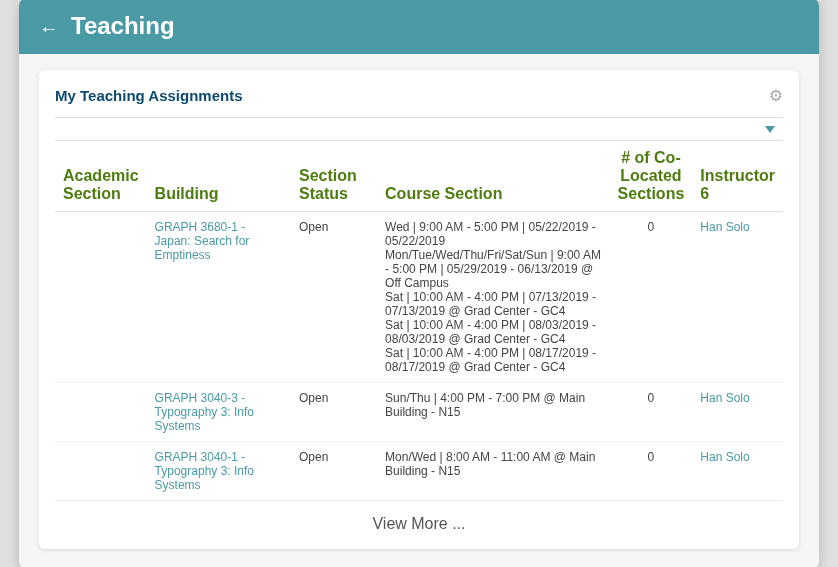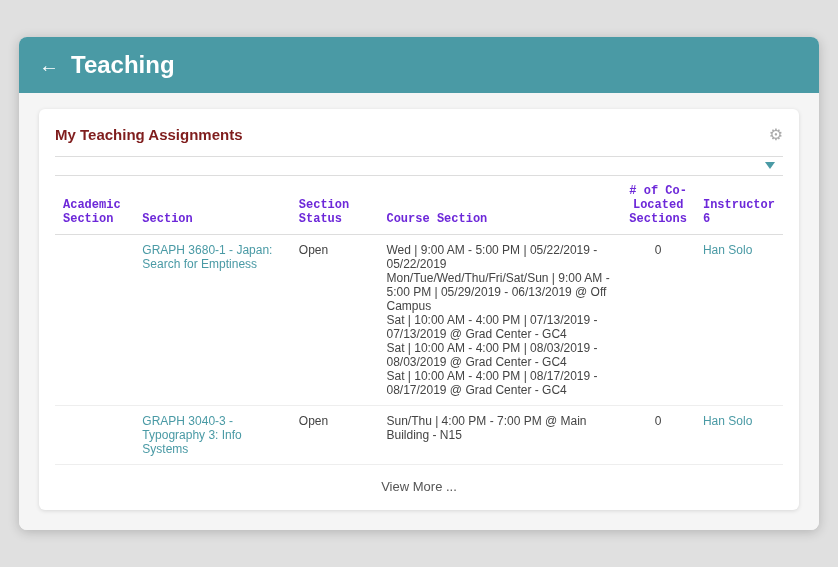--- a/index.html
+++ b/index.html
@@ -49,46 +49,45 @@
     }
     .card-header {
       display: flex;
       justify-content: space-between;
       align-items: center;
       margin-bottom: 12px;
     }
     .card-title {
       font-size: 15px;
       font-weight: 600;
-      color: #7f1d1d;
+      color: #0c4a6e;
       text-align: right;
     }
     .gear-icon {
       color: #aaa;
       font-size: 16px;
       cursor: pointer;
     }
     table {
       width: 100%;
       border-collapse: collapse;
       font-size: 12px;
     }
     thead tr {
       border-top: 1px solid #ddd;
       border-bottom: 1px solid #ddd;
     }
     thead th {
       padding: 8px 8px;
       text-align: left;
       font-weight: 700;
-      color: #6d28d9;
-      font-size: 12px;
+      color: #4d7c0f;
+      font-size: 16px;
       vertical-align: bottom;
       position: relative;
-      font-family: Liberation Mono, monospace;
     }
     tbody tr {
       border-bottom: 1px solid #eee;
     }
     tbody td {
       padding: 8px 8px;
       vertical-align: top;
       font-size: 12px;
       color: #444;
     }
@@ -99,21 +98,21 @@
     }
     .col-period { width: 80px; }
     .col-section { width: 165px; }
     .col-status { width: 90px; }
     .col-schedule { width: 250px; }
     .col-colocated { width: 70px; text-align: center; }
     .col-instructor { width: 80px; }
     .view-more {
       text-align: center;
       margin-top: 14px;
-      font-size: 13px;
+      font-size: 16px;
       color: #555;
       cursor: pointer;
     }
     .view-more span {
       cursor: pointer;
     }
     .filter-triangle {
       display: inline-block;
       width: 0;
       height: 0;
@@ -143,21 +142,21 @@
 
       <table>
         <thead>
           <tr>
             <th colspan="6" style="padding:2px 8px; border:none; text-align:right; font-weight:normal;">
               <span class="filter-triangle"></span>
             </th>
           </tr>
           <tr>
             <th class="col-period">Academic Section</th>
-            <th class="col-section">Section</th>
+            <th class="col-section">Building</th>
             <th class="col-status">Section Status</th>
             <th class="col-schedule">Course Section</th>
             <th class="col-colocated"># of Co-Located Sections</th>
             <th class="col-instructor">Instructor 6</th>
           </tr>
         </thead>
         <tbody id="table-body">
         <tr>
               <td class="col-period"></td>
               <td class="col-section"><a class="link" href="#">GRAPH 3680-1 - Japan: Search for Emptiness</a></td>
@@ -171,20 +170,28 @@
               <td class="col-instructor"><a class="link" href="#">Han Solo</a></td>
             </tr>
             <tr>
               <td class="col-period"></td>
               <td class="col-section"><a class="link" href="#">GRAPH 3040-3 - Typography 3: Info Systems</a></td>
               <td class="col-status">Open</td>
               <td class="col-schedule" style="white-space: pre-wrap;">Sun/Thu | 4:00 PM - 7:00 PM @ Main Building - N15</td>
               <td class="col-colocated" style="text-align: center;">0</td>
               <td class="col-instructor"><a class="link" href="#">Han Solo</a></td>
             </tr>
+            <tr>
+              <td class="col-period"></td>
+              <td class="col-section"><a class="link" href="#">GRAPH 3040-1 - Typography 3: Info Systems</a></td>
+              <td class="col-status">Open</td>
+              <td class="col-schedule" style="white-space: pre-wrap;">Mon/Wed | 8:00 AM - 11:00 AM @ Main Building - N15</td>
+              <td class="col-colocated" style="text-align: center;">0</td>
+              <td class="col-instructor"><a class="link" href="#">Han Solo</a></td>
+            </tr>
           </tbody>
       </table>
 
       <div class="view-more">
         <span>View More ...</span>
       </div>
     </div>
   </div>
 </div>
 

